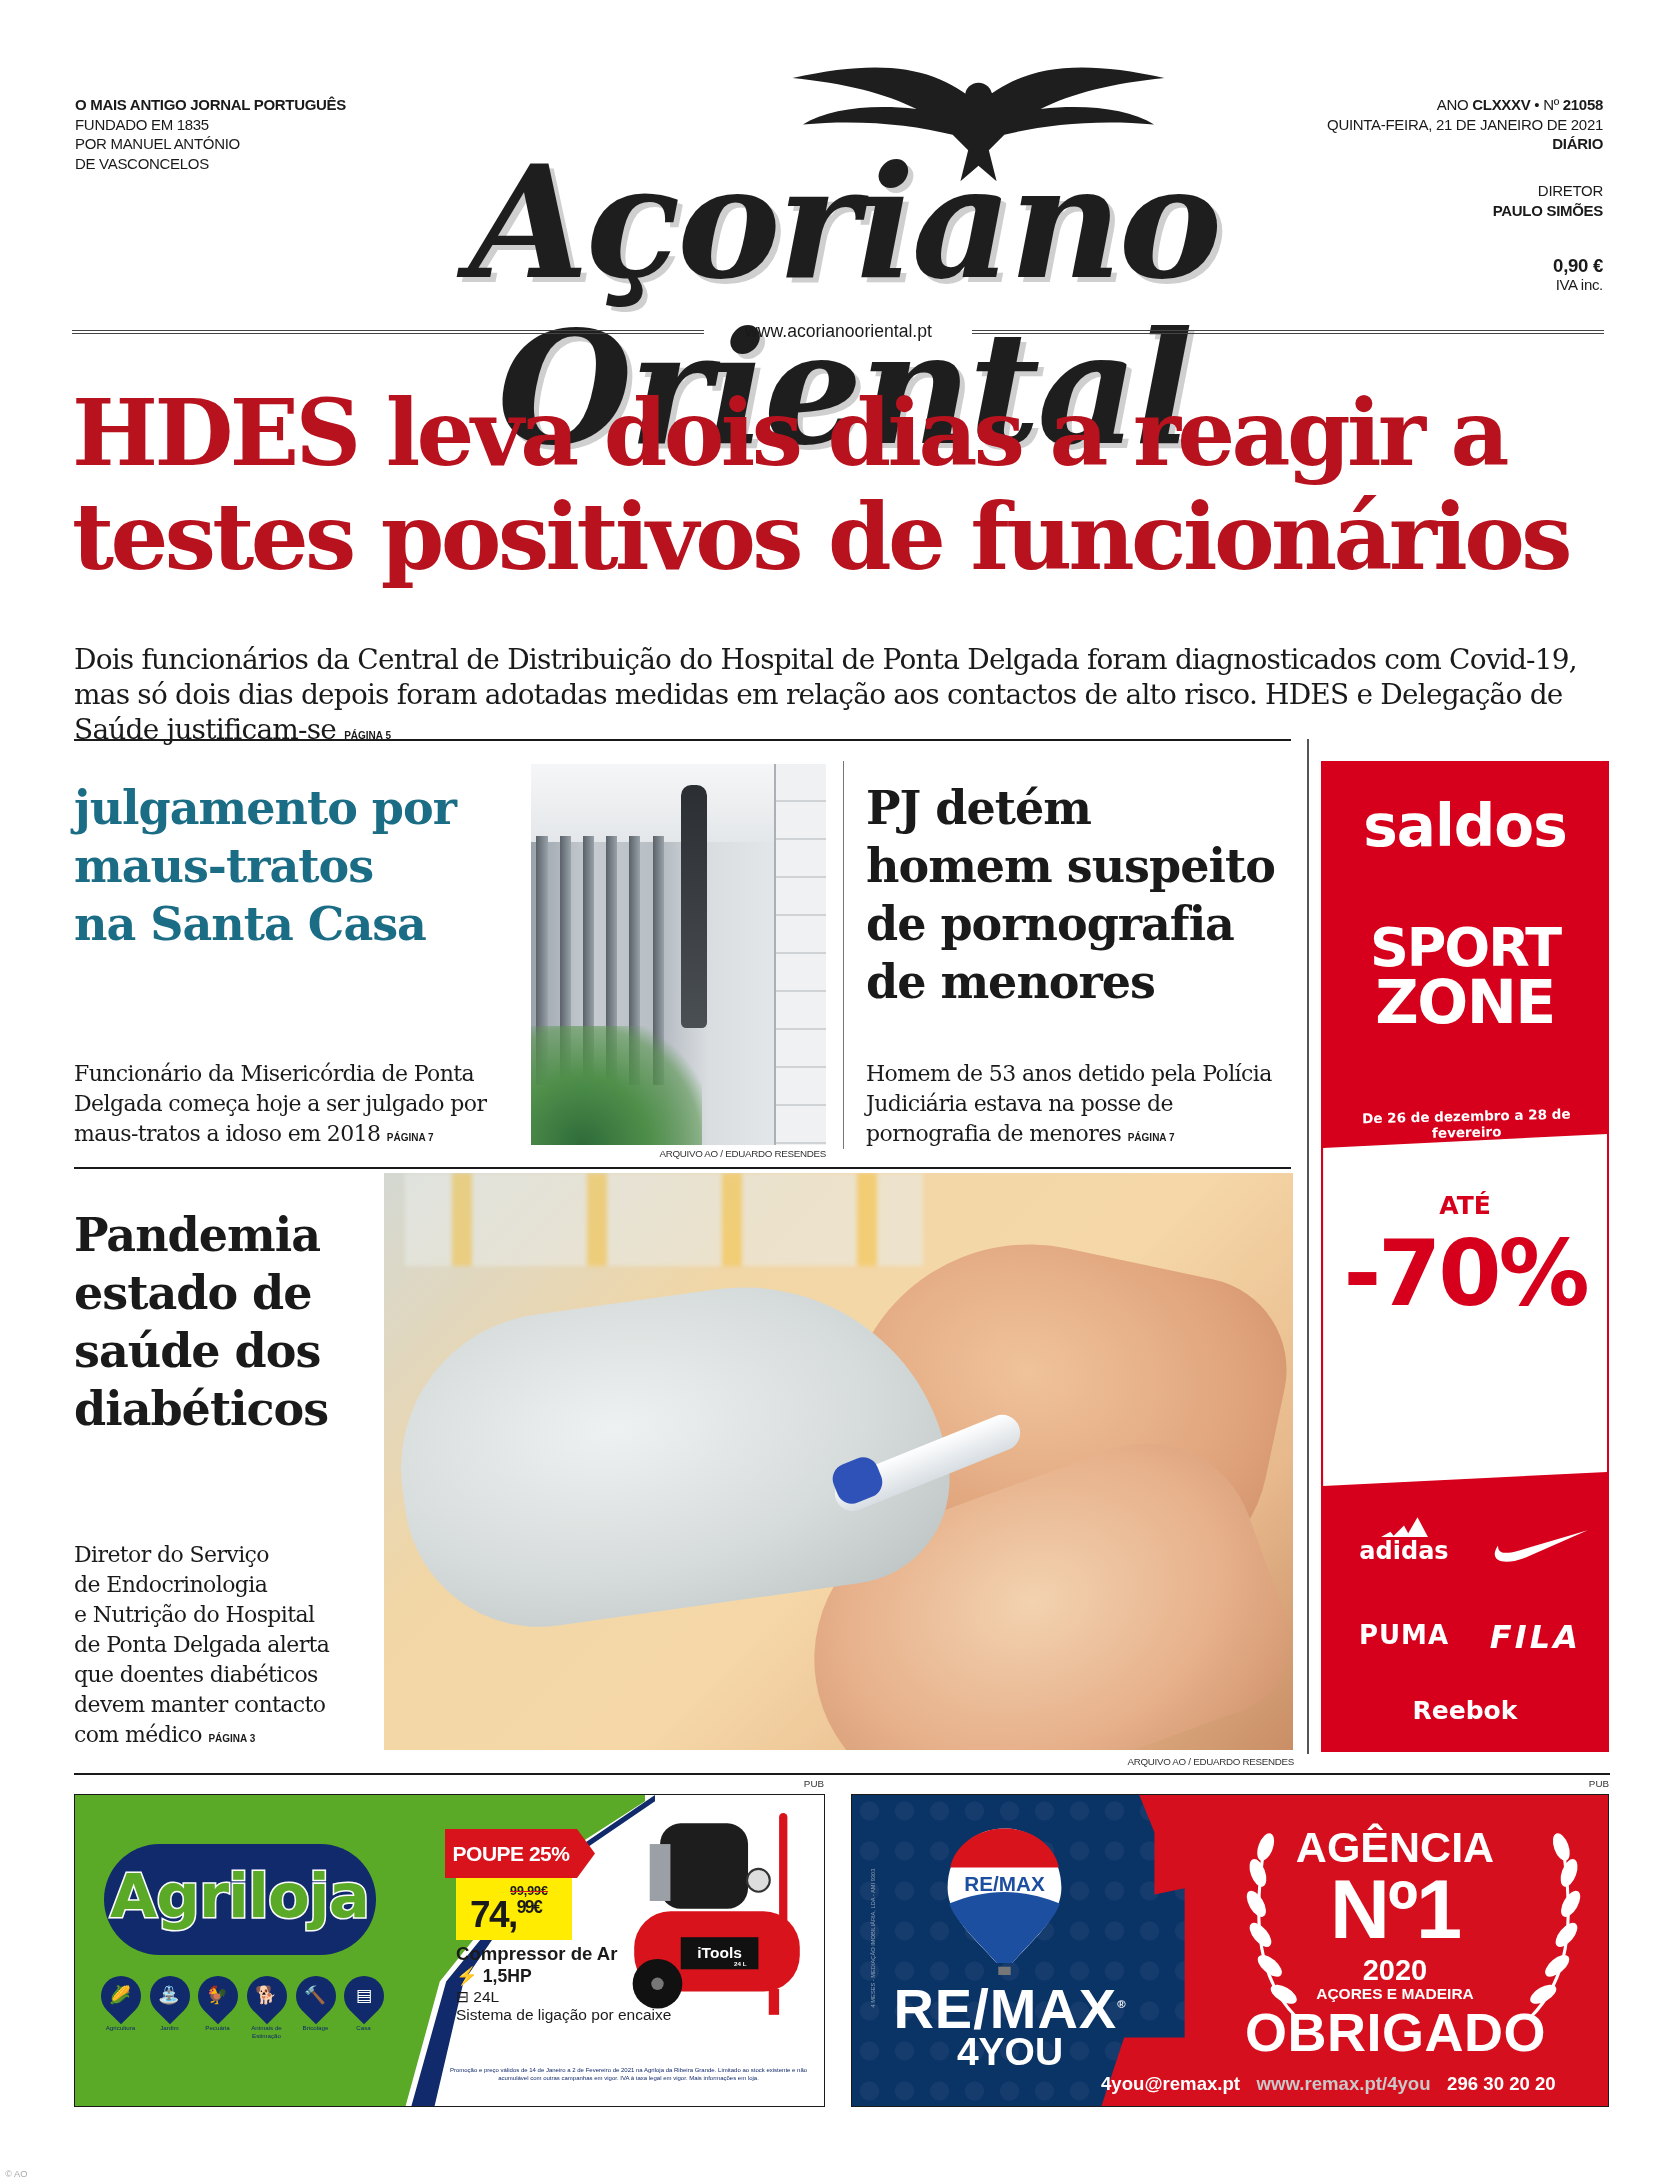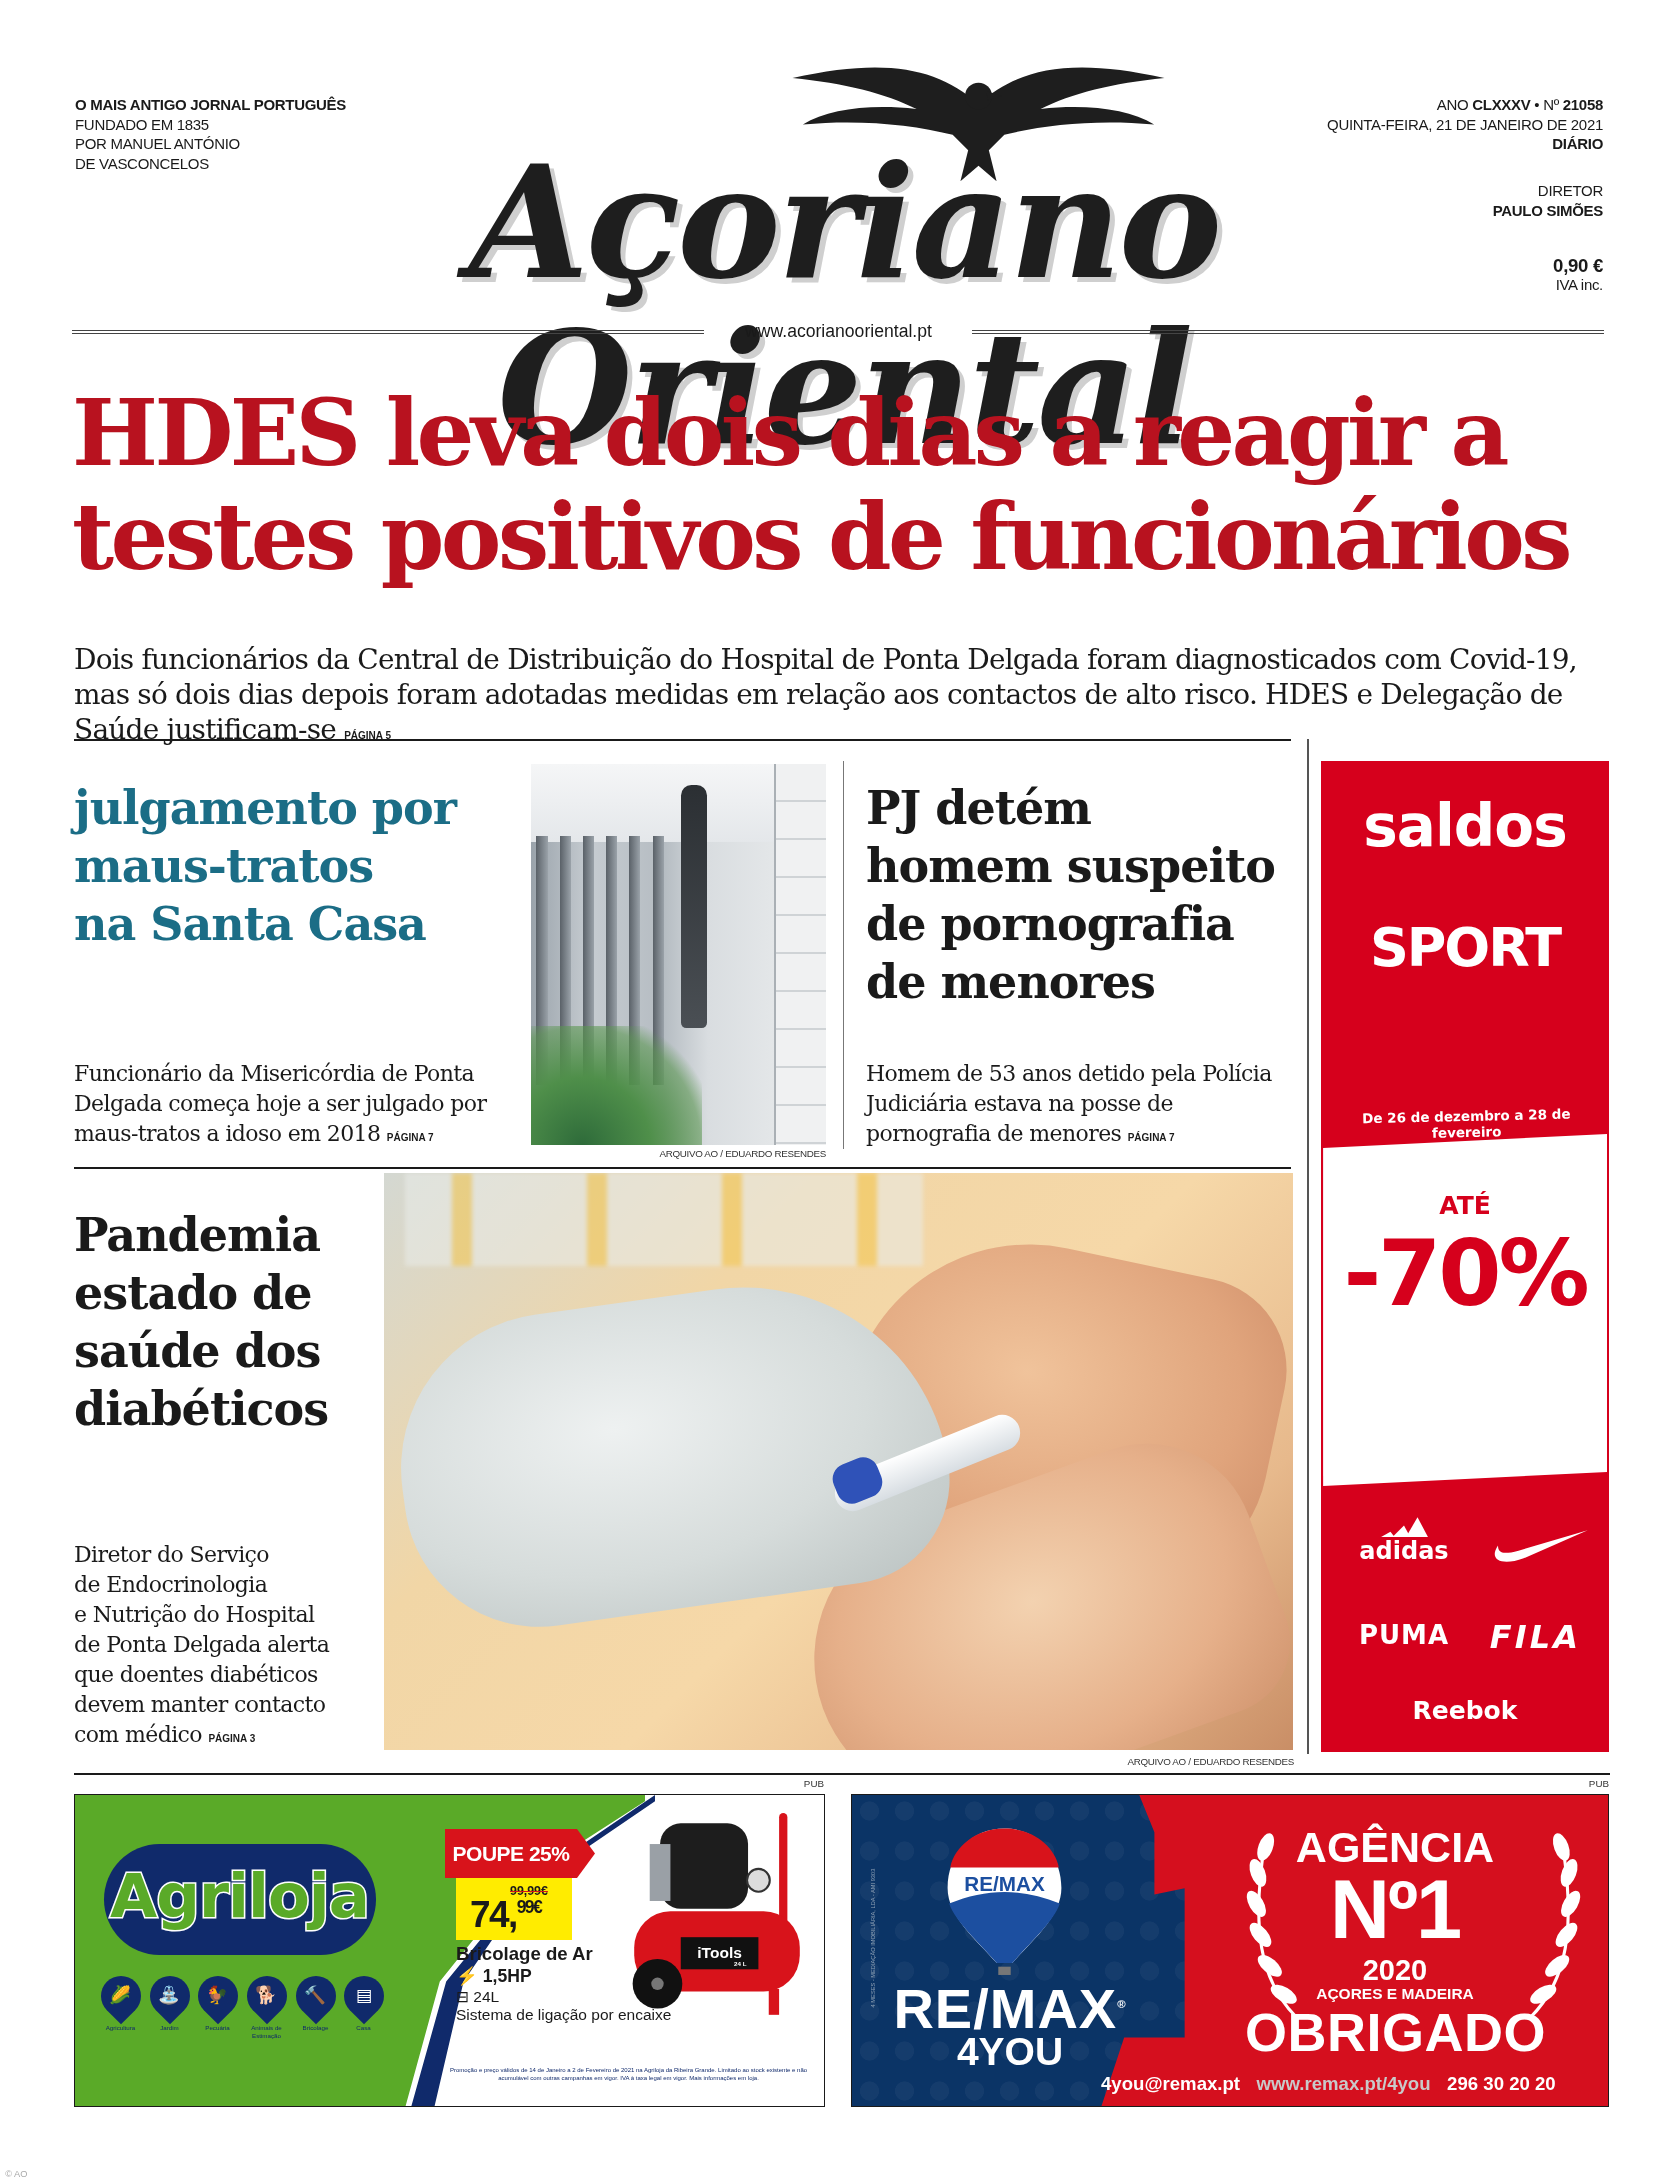--- a/index.html
+++ b/index.html
@@ -227,20 +227,21 @@
   <div class="hand2"></div>
   <div class="glove"></div>
   <div class="lancet"></div>
   <div class="lancet-cap"></div>
 </div>
 <div class="abs credit" style="left:984px; top:1756px; width:310px;">ARQUIVO AO / EDUARDO RESENDES</div>
 
 <div class="abs sz">
   <div class="saldos">saldos</div>
   <div class="sport">SPORT</div>
+  <div class="zone">ZONE</div>
   <div class="dates">De 26 de dezembro a 28 de fevereiro</div>
   <div class="white"></div>
   <div class="ate">ATÉ</div>
   <div class="pct">-70%</div>
 
   <div class="brand" style="left:31px; top:751px; width:104px; font-size:24px;">
     <svg width="47" height="25" viewBox="0 0 90 48" style="display:block;margin:0 auto;">
       <polygon points="0,48 18,38 26,48" fill="#fff"></polygon>
         <polygon points="22,48 44,26 56,48" fill="#fff"></polygon>
         <polygon points="48,48 70,10 90,48" fill="#fff"></polygon>
@@ -300,21 +301,21 @@
         <span>▤</span>
       </div>
     <div class="lbl">Casa</div>
   </div>
 
   <div class="poupe"></div>
   <div class="poupe-txt">POUPE 25%</div>
   <div class="pricebox"></div>
   <div class="old">99,99€</div>
   <div class="new"><span>74,</span><small>99€</small></div>
-  <div class="pname">Bricolage de Ar</div>
+  <div class="pname">Compressor de Ar</div>
   <div class="spec b" style="top:171px;"><span>⚡</span> <span>1,5HP</span></div>
   <div class="spec" style="top:193px;"><span>⊟</span> <span>24L</span></div>
   <div class="spec" style="top:211px;">Sistema de ligação por encaixe</div>
 
   <svg class="compressor" viewBox="0 0 340 400">
     <rect x="290" y="0" width="16" height="230" rx="8" fill="#d8131b"></rect>
     <rect x="60" y="20" width="170" height="165" rx="40" fill="#1d1d1d"></rect>
     <rect x="40" y="60" width="40" height="110" fill="#9aa0a6"></rect>
     <circle cx="250" cy="130" r="22" fill="#ddd" stroke="#333" stroke-width="4"></circle>
     <rect x="10" y="190" width="320" height="155" rx="70" fill="#d8131b"></rect>

